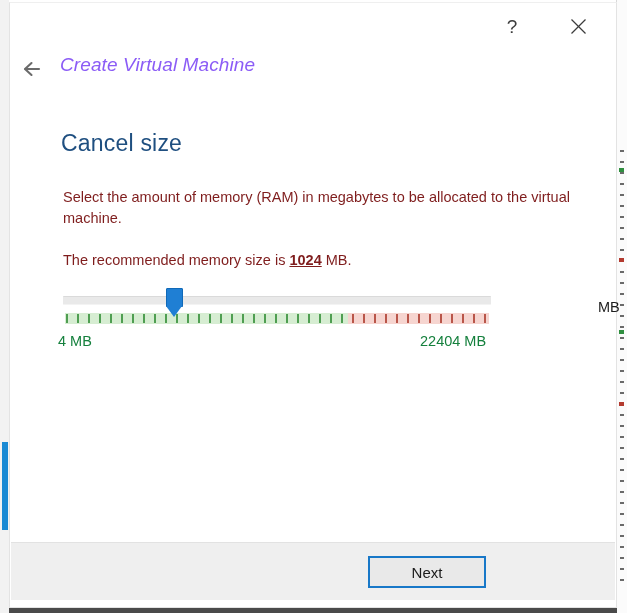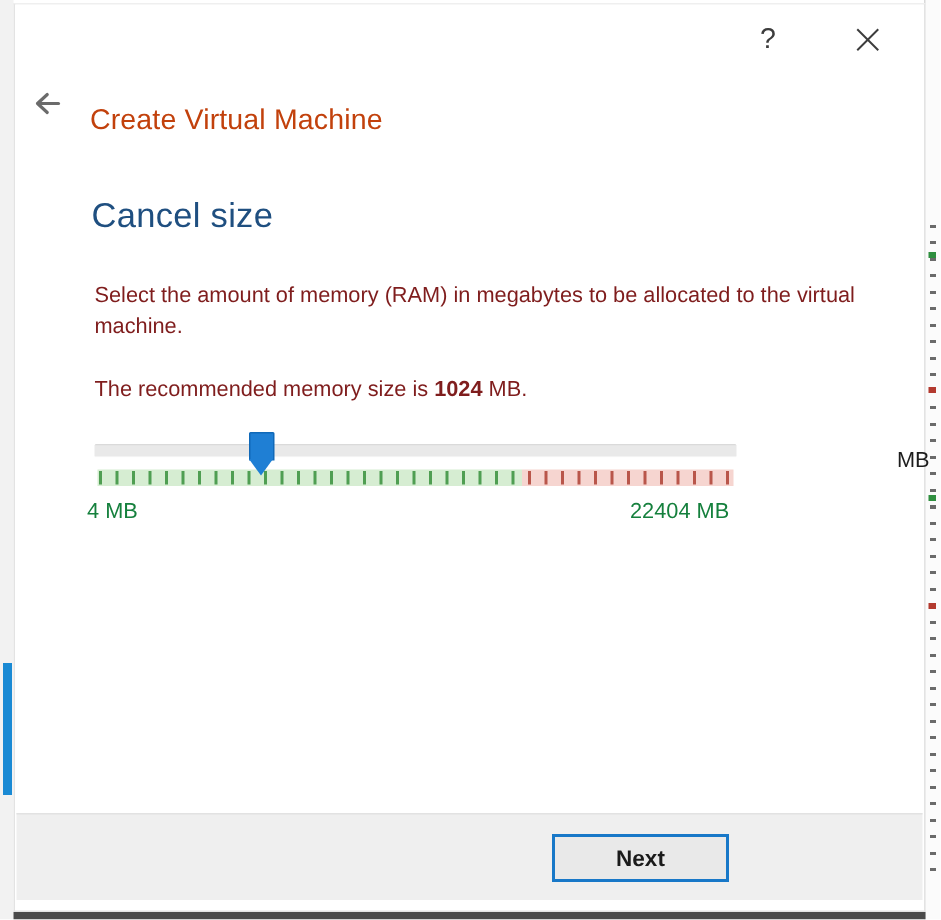--- a/index.html
+++ b/index.html
@@ -111,24 +111,25 @@
   .back-arrow {
     position: absolute;
     left: 6px; top: 4px;
     width: 34px; height: 32px;
     display: flex;
     align-items: center;
     justify-content: center;
   }
   .wiz-title {
     position: absolute;
-    left: 50px; top: 19px;
+    left: 50px; top: 3px;
     font-size: 19px;
-    color: #c2410c;
+    color: #8b5cf6;
     letter-spacing: .1px;
+    font-style: italic;
   }
 
   
   .page {
     position: relative;
     padding: 0 0 0 0;
   }
   .page-title {
     position: absolute;
     left: 51px; top: 27px;
@@ -139,21 +140,21 @@
   .para {
     position: absolute;
     left: 53px;
     width: 525px;
     font-size: 14.5px;
     color: #7f1d1d;
     line-height: 21px;
   }
   .para-1 { top: 84px; }
   .para-2 { top: 147px; }
-  .para b { font-weight: bold; }
+  .para b { font-weight: bold; text-decoration: underline; }
 
   
   .slider-row {
     position: absolute;
     left: 0; top: 185px;
     width: 608px;
     height: 70px;
   }
   .slider-wrap {
     position: absolute;
@@ -326,21 +327,20 @@
     color: #1b1b1b;
     display: flex;
     align-items: center;
     justify-content: center;
     cursor: default;
   }
   .btn-next {
     right: 129px;
     border: 2px solid #1878c8;
     background: #e9e9e9;
-    font-weight: bold;
   }
   .btn-cancel { right: 1px; }
 </style>
 </head>
 <body>
 
 <div id="screen">
 
   <div class="bg-strip-left">
     <div class="bg-accent"></div>

